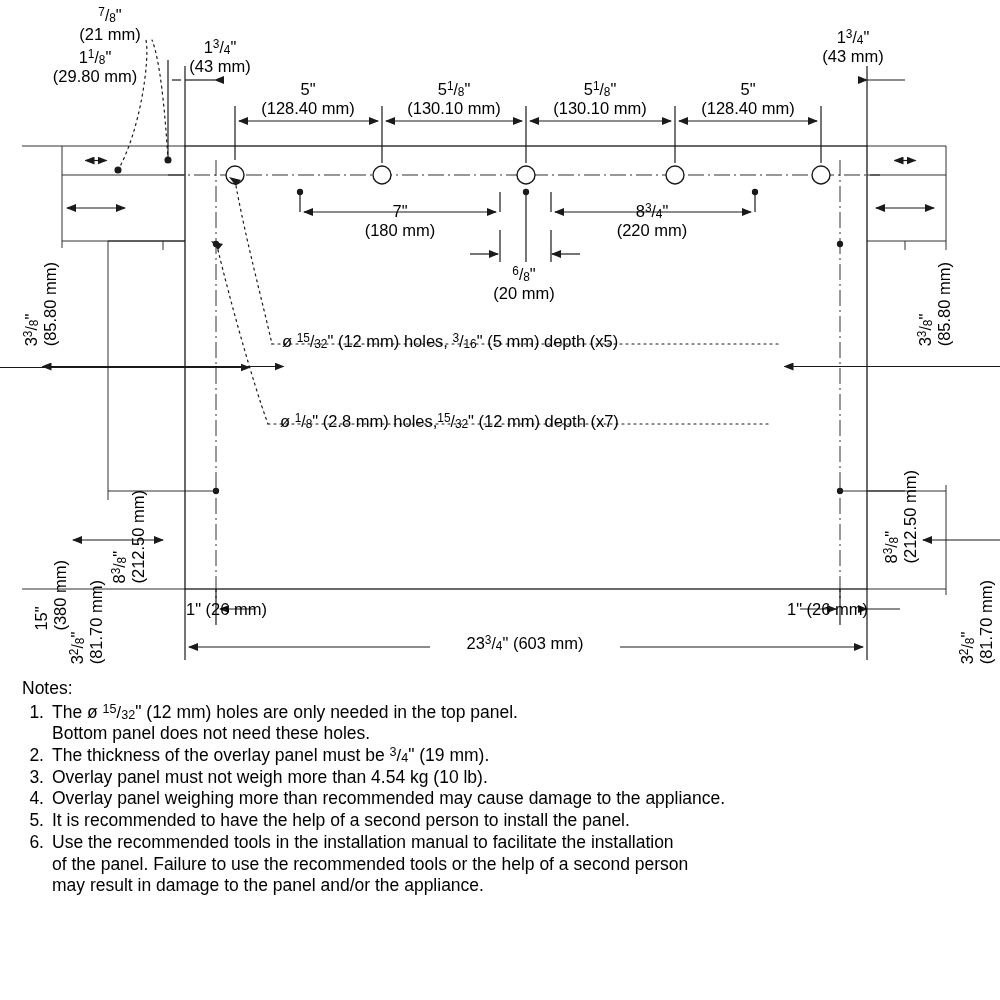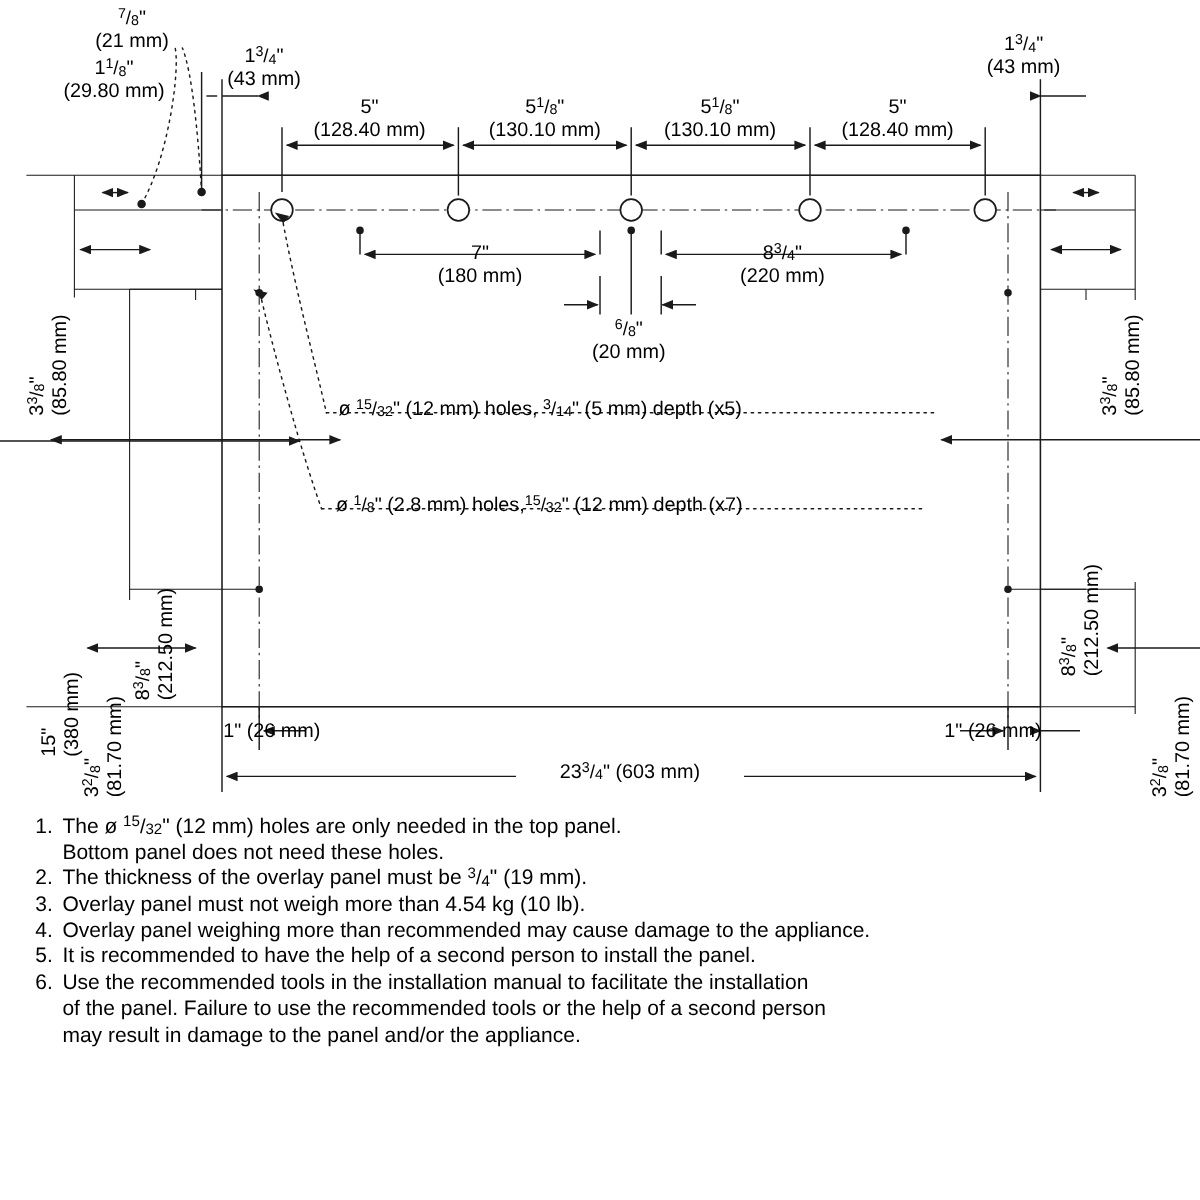--- a/index.html
+++ b/index.html
@@ -284,28 +284,29 @@
 <div class="lbl vert rot" style="left:68px; top:580px;">3<sup class="n">2</sup><span class="slash">/</span><sub class="d">8</sub>"
 (81.70 mm)</div>
 
 <div class="lbl vert rot" style="left:916px; top:262px;">3<sup class="n">3</sup><span class="slash">/</span><sub class="d">8</sub>"
 (85.80 mm)</div>
 <div class="lbl vert rot" style="left:882px; top:470px;">8<sup class="n">3</sup><span class="slash">/</span><sub class="d">8</sub>"
 (212.50 mm)</div>
 <div class="lbl vert rot" style="left:958px; top:580px;">3<sup class="n">2</sup><span class="slash">/</span><sub class="d">8</sub>"
 (81.70 mm)</div>
 
-<div class="lbl" style="left:282px; top:332px;">ø <sup class="n">15</sup><span class="slash">/</span><sub class="d">32</sub>" (12 mm) holes, <sup class="n">3</sup><span class="slash">/</span><sub class="d">14</sub>" (5 mm) depth (x5)</div>
+<div class="lbl" style="left:282px; top:332px;">ø <sup class="n">15</sup><span class="slash">/</span><sub class="d">32</sub>" (12 mm) holes, <sup class="n">3</sup><span class="slash">/</span><sub class="d">16</sub>" (5 mm) depth (x5)</div>
 <div class="lbl" style="left:280px; top:412px;">ø <sup class="n">1</sup><span class="slash">/</span><sub class="d">8</sub>" (2.8 mm) holes,<sup class="n">15</sup><span class="slash">/</span><sub class="d">32</sub>" (12 mm) depth (x7)</div>
 
 <div class="lbl" style="left:186px; top:600px;">1" (26 mm)</div>
 <div class="lbl r" style="left:868px; top:600px;">1" (26 mm)</div>
 <div class="lbl c" style="left:525px; top:634px;">23<sup class="n">3</sup><span class="slash">/</span><sub class="d">4</sub>" (603 mm)</div>
 
 <div id="notes">
+  <div class="notes-title">Notes:</div>
   <ol>
     <li><span class="num">1.</span>The ø <sup class="n">15</sup><span class="slash">/</span><sub class="d">32</sub>" (12 mm) holes are only needed in the top panel.<br>Bottom panel does not need these holes.</li>
     <li><span class="num">2.</span>The thickness of the overlay panel must be <sup class="n">3</sup><span class="slash">/</span><sub class="d">4</sub>" (19 mm).</li>
     <li><span class="num">3.</span>Overlay panel must not weigh more than 4.54 kg (10 lb).</li>
     <li><span class="num">4.</span>Overlay panel weighing more than recommended may cause damage to the appliance.</li>
     <li><span class="num">5.</span>It is recommended to have the help of a second person to install the panel.</li>
     <li><span class="num">6.</span>Use the recommended tools in the installation manual to facilitate the installation<br>of the panel. Failure to use the recommended tools or the help of a second person<br>may result in damage to the panel and/or the appliance.</li>
   </ol>
 </div>
 

